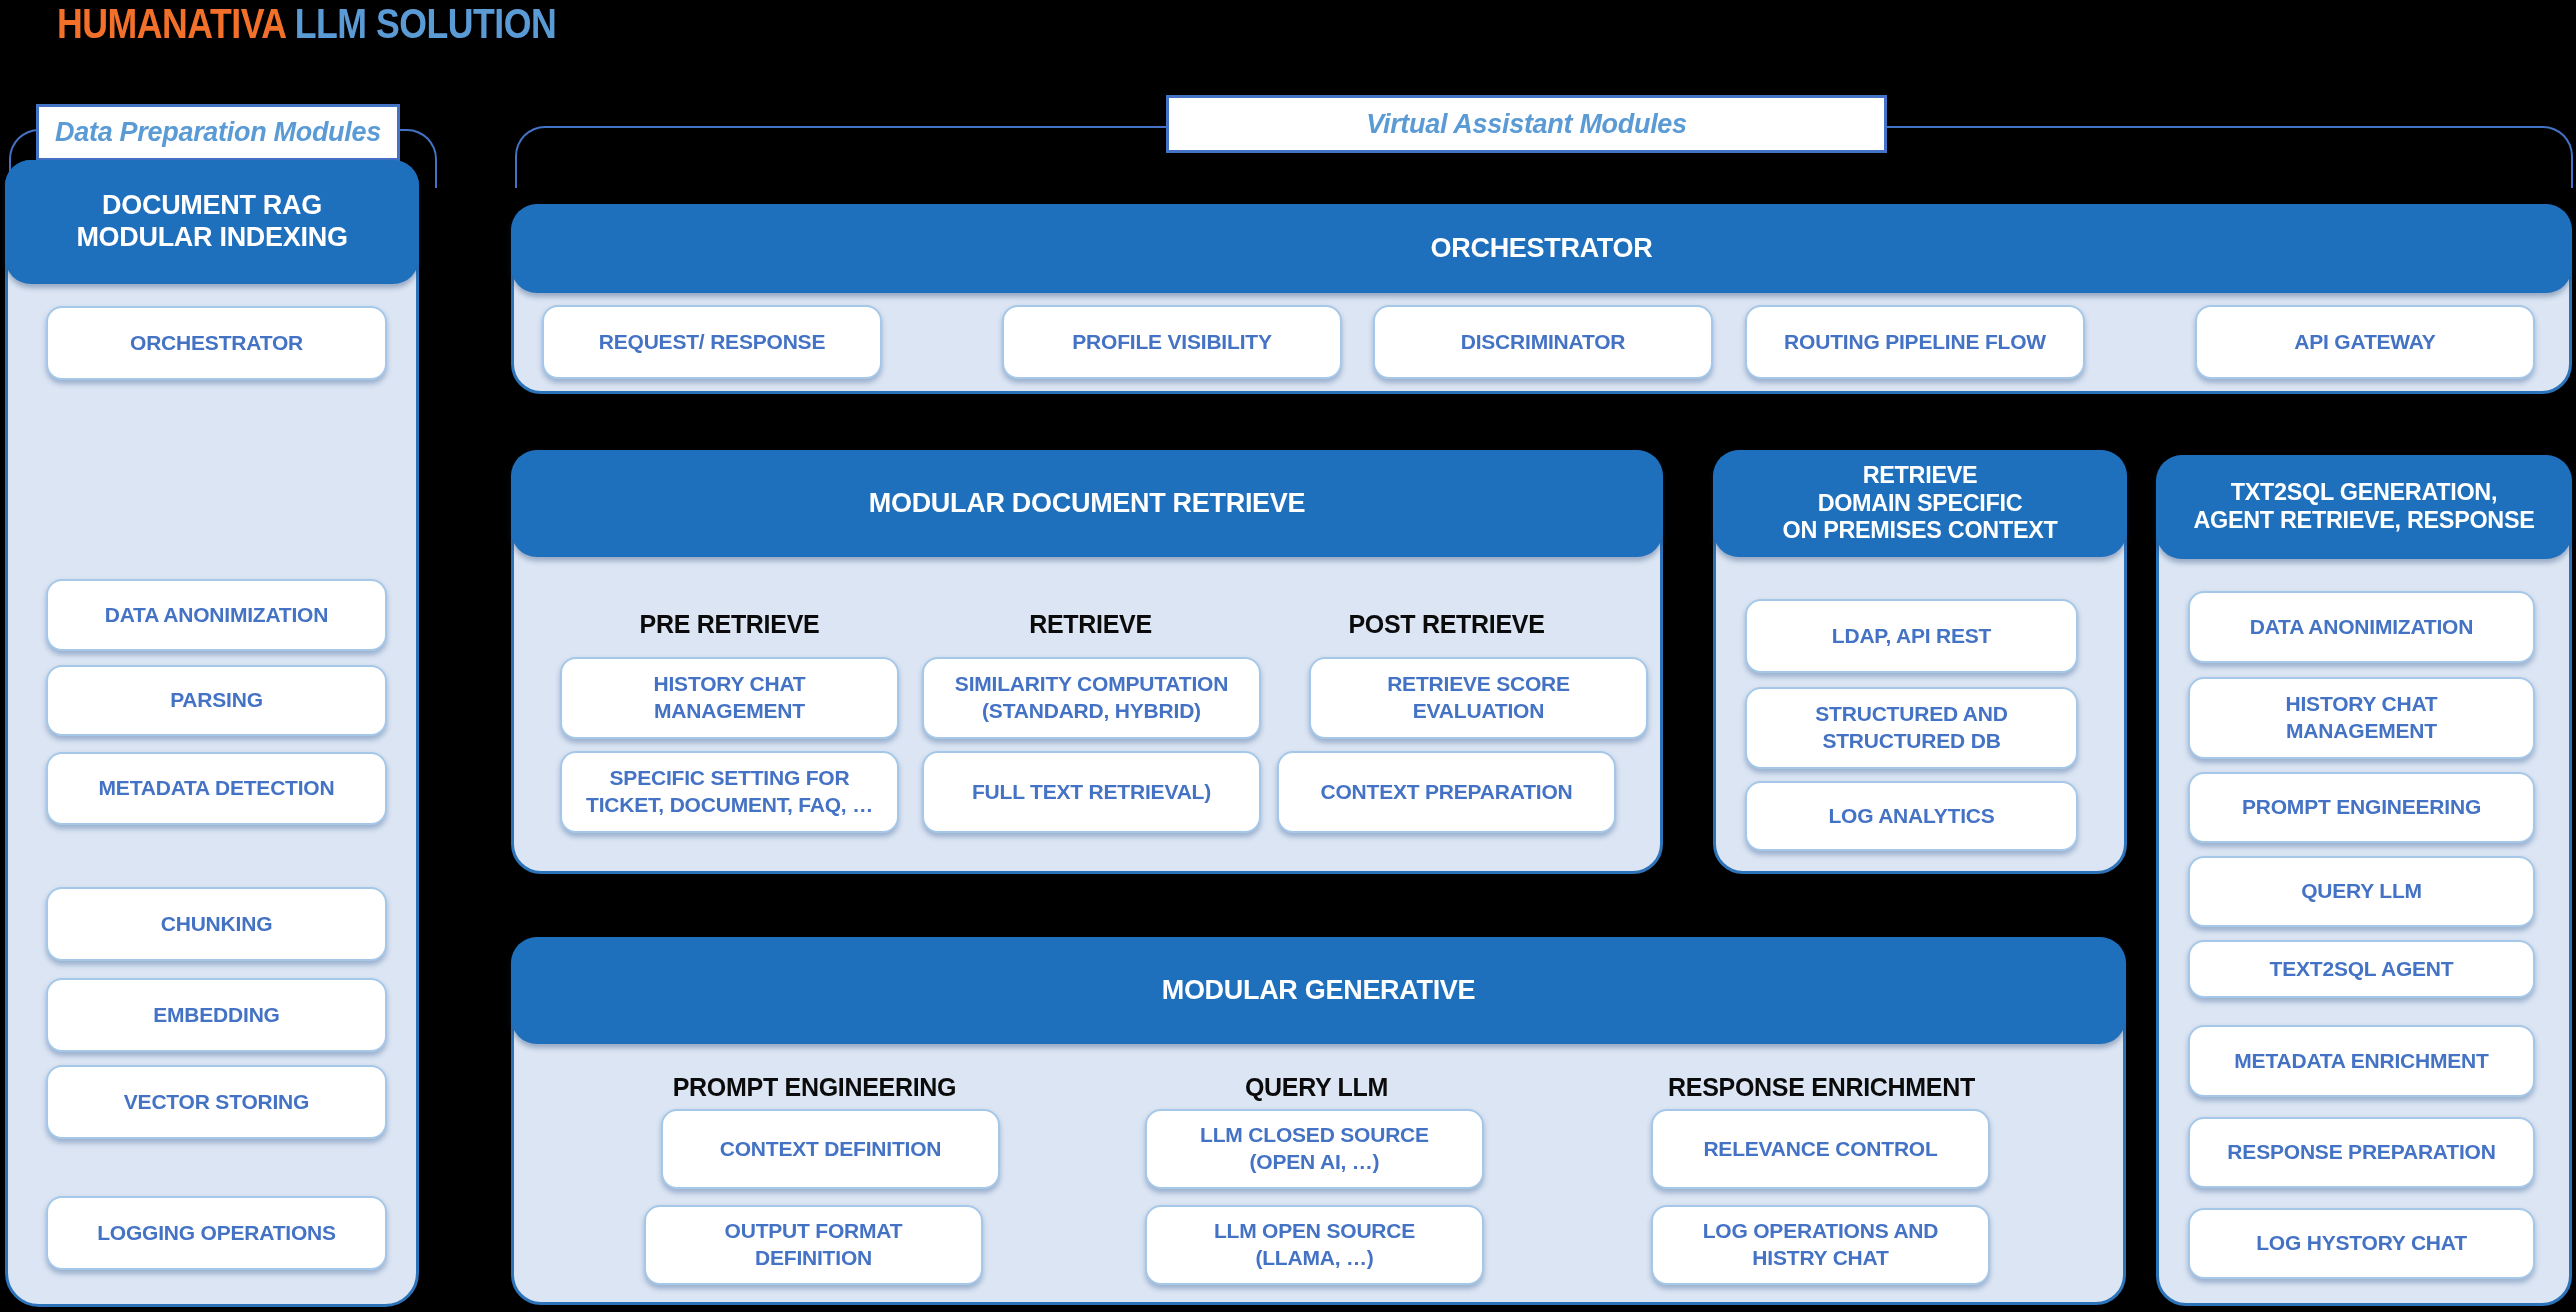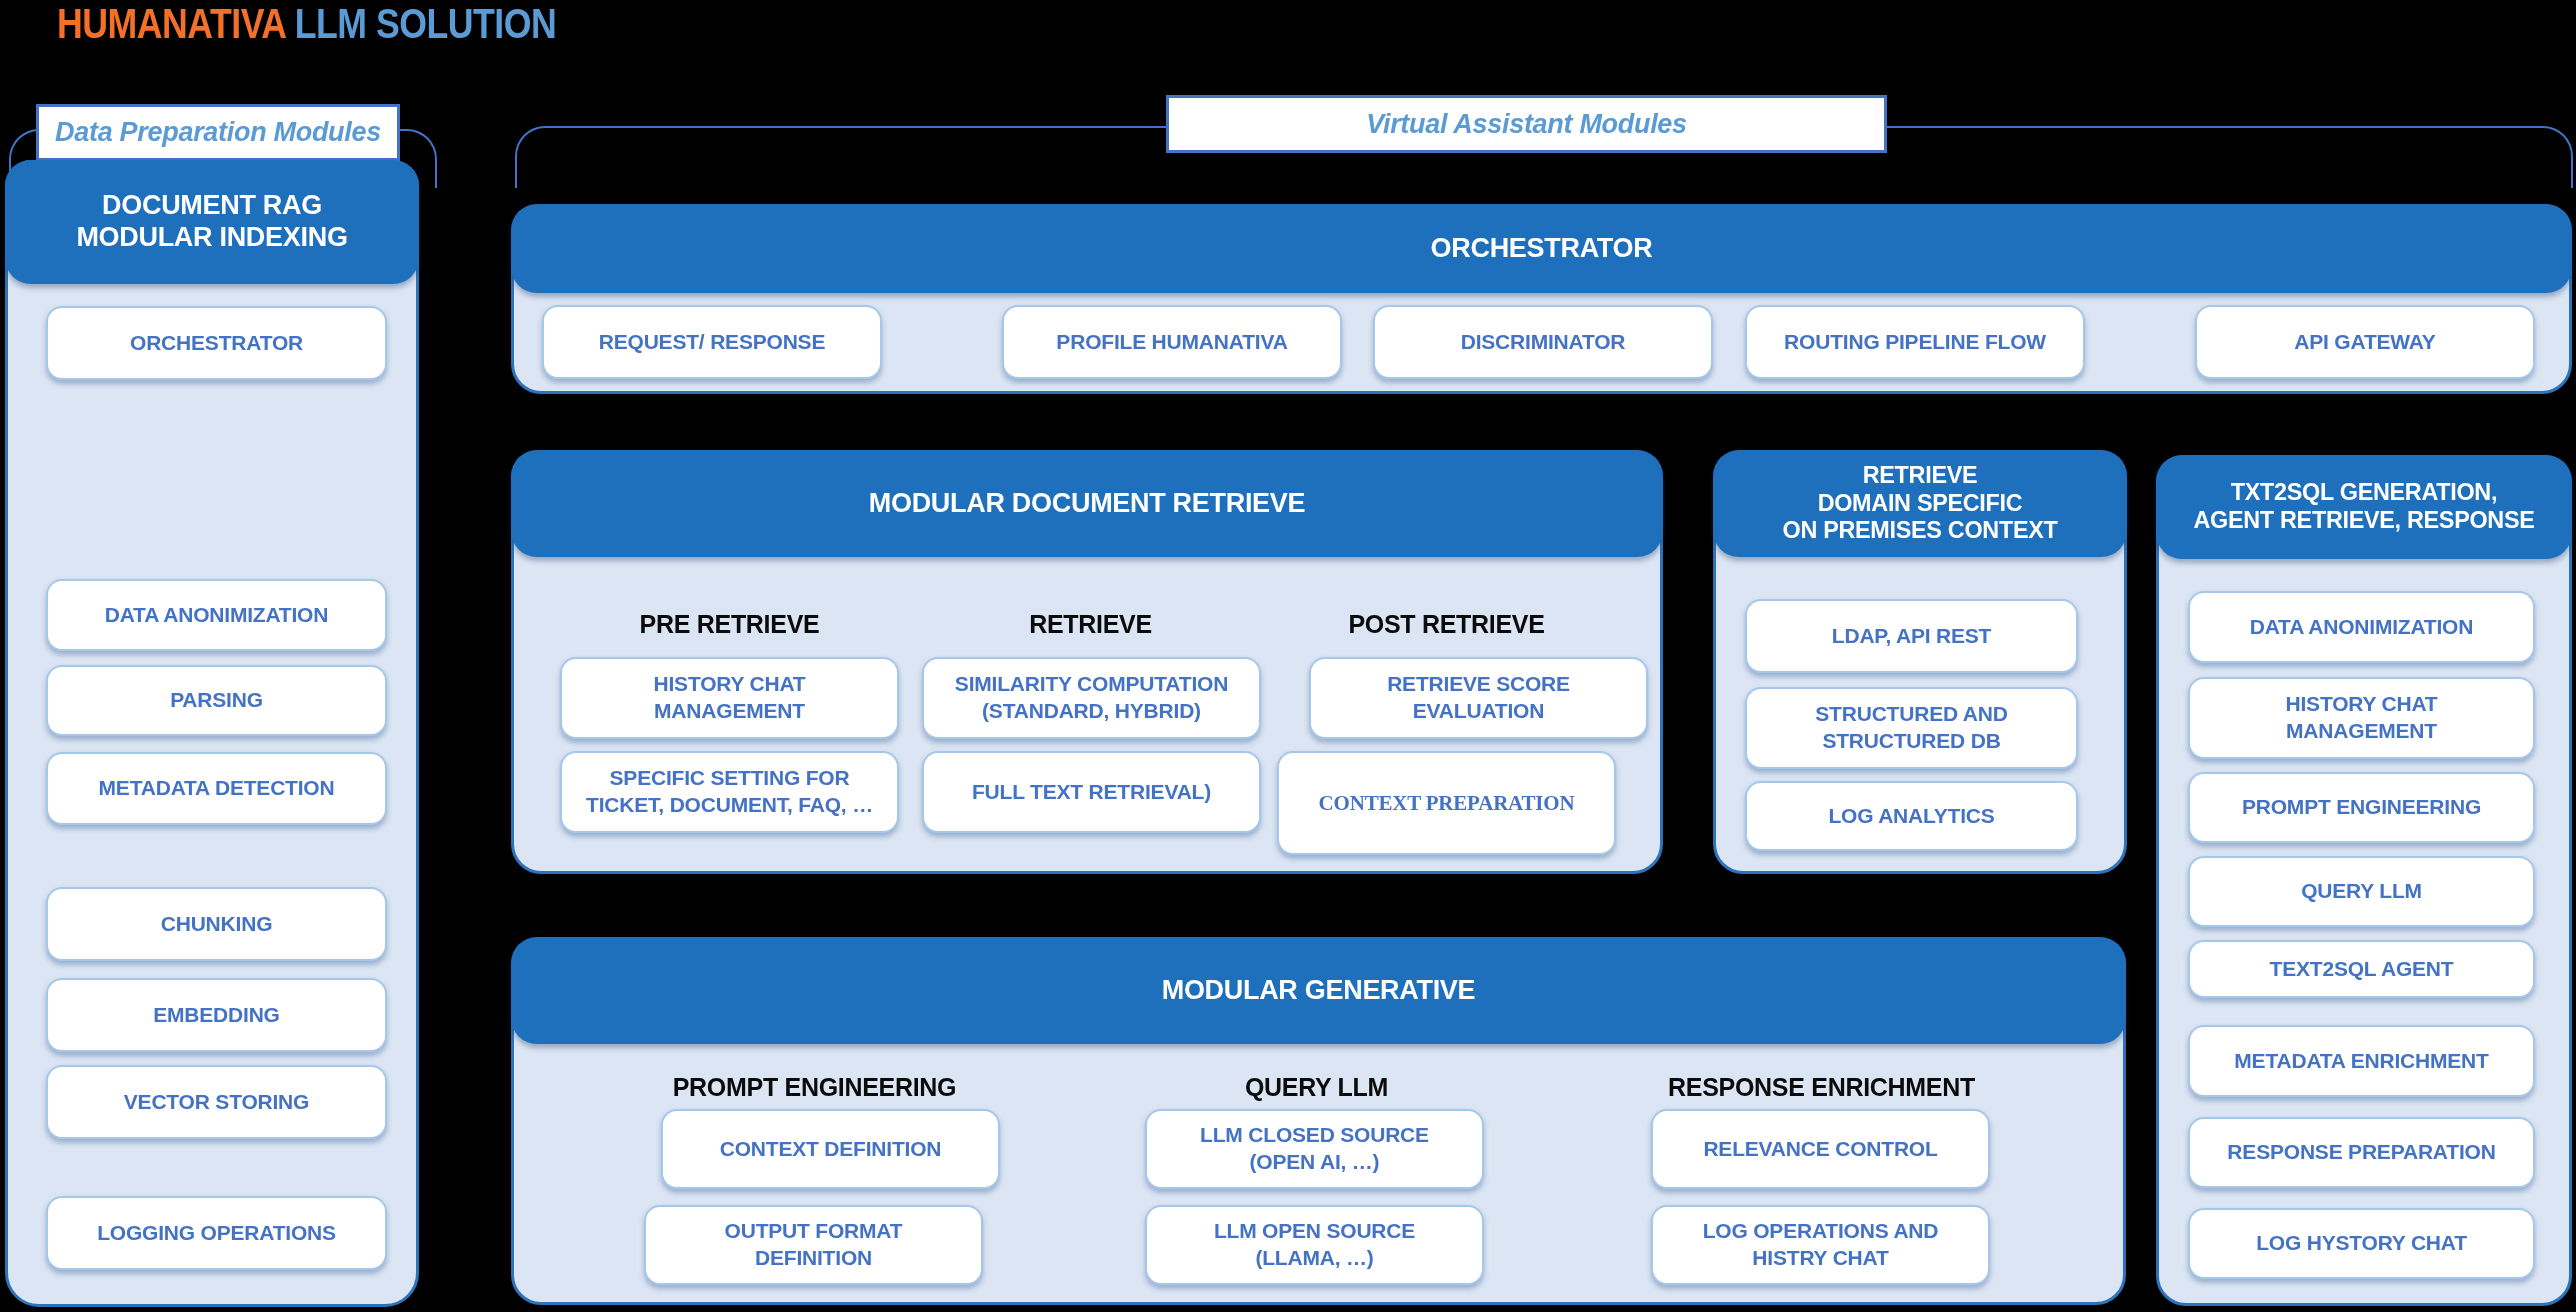--- a/index.html
+++ b/index.html
@@ -87,21 +87,21 @@
     </div>
 
   <div class="ctr" style="left:511px;top:204px;width:2061px;height:190px;"></div>
   <div class="hdr" style="left:511px;top:204px;width:2061px;height:89px;">
     <span class="ml">ORCHESTRATOR</span>
   </div>
   <div class="box" style="left:542px;top:305px;width:340px;height:74px;">
       <span class="ml">REQUEST/ RESPONSE</span>
     </div>
   <div class="box" style="left:1002px;top:305px;width:340px;height:74px;">
-      <span class="ml">PROFILE HUMANATIVA</span>
+      <span class="ml">PROFILE VISIBILITY</span>
     </div>
   <div class="box" style="left:1373px;top:305px;width:340px;height:74px;">
       <span class="ml">DISCRIMINATOR</span>
     </div>
   <div class="box" style="left:1745px;top:305px;width:340px;height:74px;">
       <span class="ml">ROUTING PIPELINE FLOW</span>
     </div>
   <div class="box" style="left:2195px;top:305px;width:340px;height:74px;">
       <span class="ml">API GATEWAY</span>
     </div>
@@ -132,21 +132,21 @@
       <span class="ml">RETRIEVE SCORE
 EVALUATION</span>
     </div>
   <div class="box" style="left:560px;top:751px;width:339px;height:82px;">
       <span class="ml">SPECIFIC SETTING FOR
 TICKET, DOCUMENT, FAQ, …</span>
     </div>
   <div class="box" style="left:922px;top:751px;width:339px;height:82px;">
       <span class="ml">FULL TEXT RETRIEVAL)</span>
     </div>
-  <div class="box" style="left:1277px;top:751px;width:339px;height:104px;font-family:Liberation Serif, serif;">
+  <div class="box" style="left:1277px;top:751px;width:339px;height:82px;">
       <span class="ml">CONTEXT PREPARATION</span>
     </div>
 
   <div class="ctr" style="left:1713px;top:450px;width:414px;height:424px;"></div>
   <div class="hdr small" style="left:1713px;top:450px;width:414px;height:107px;">
     <span class="ml">RETRIEVE
 DOMAIN SPECIFIC
 ON PREMISES CONTEXT</span>
   </div>
   <div class="box" style="left:1745px;top:599px;width:333px;height:74px;">

